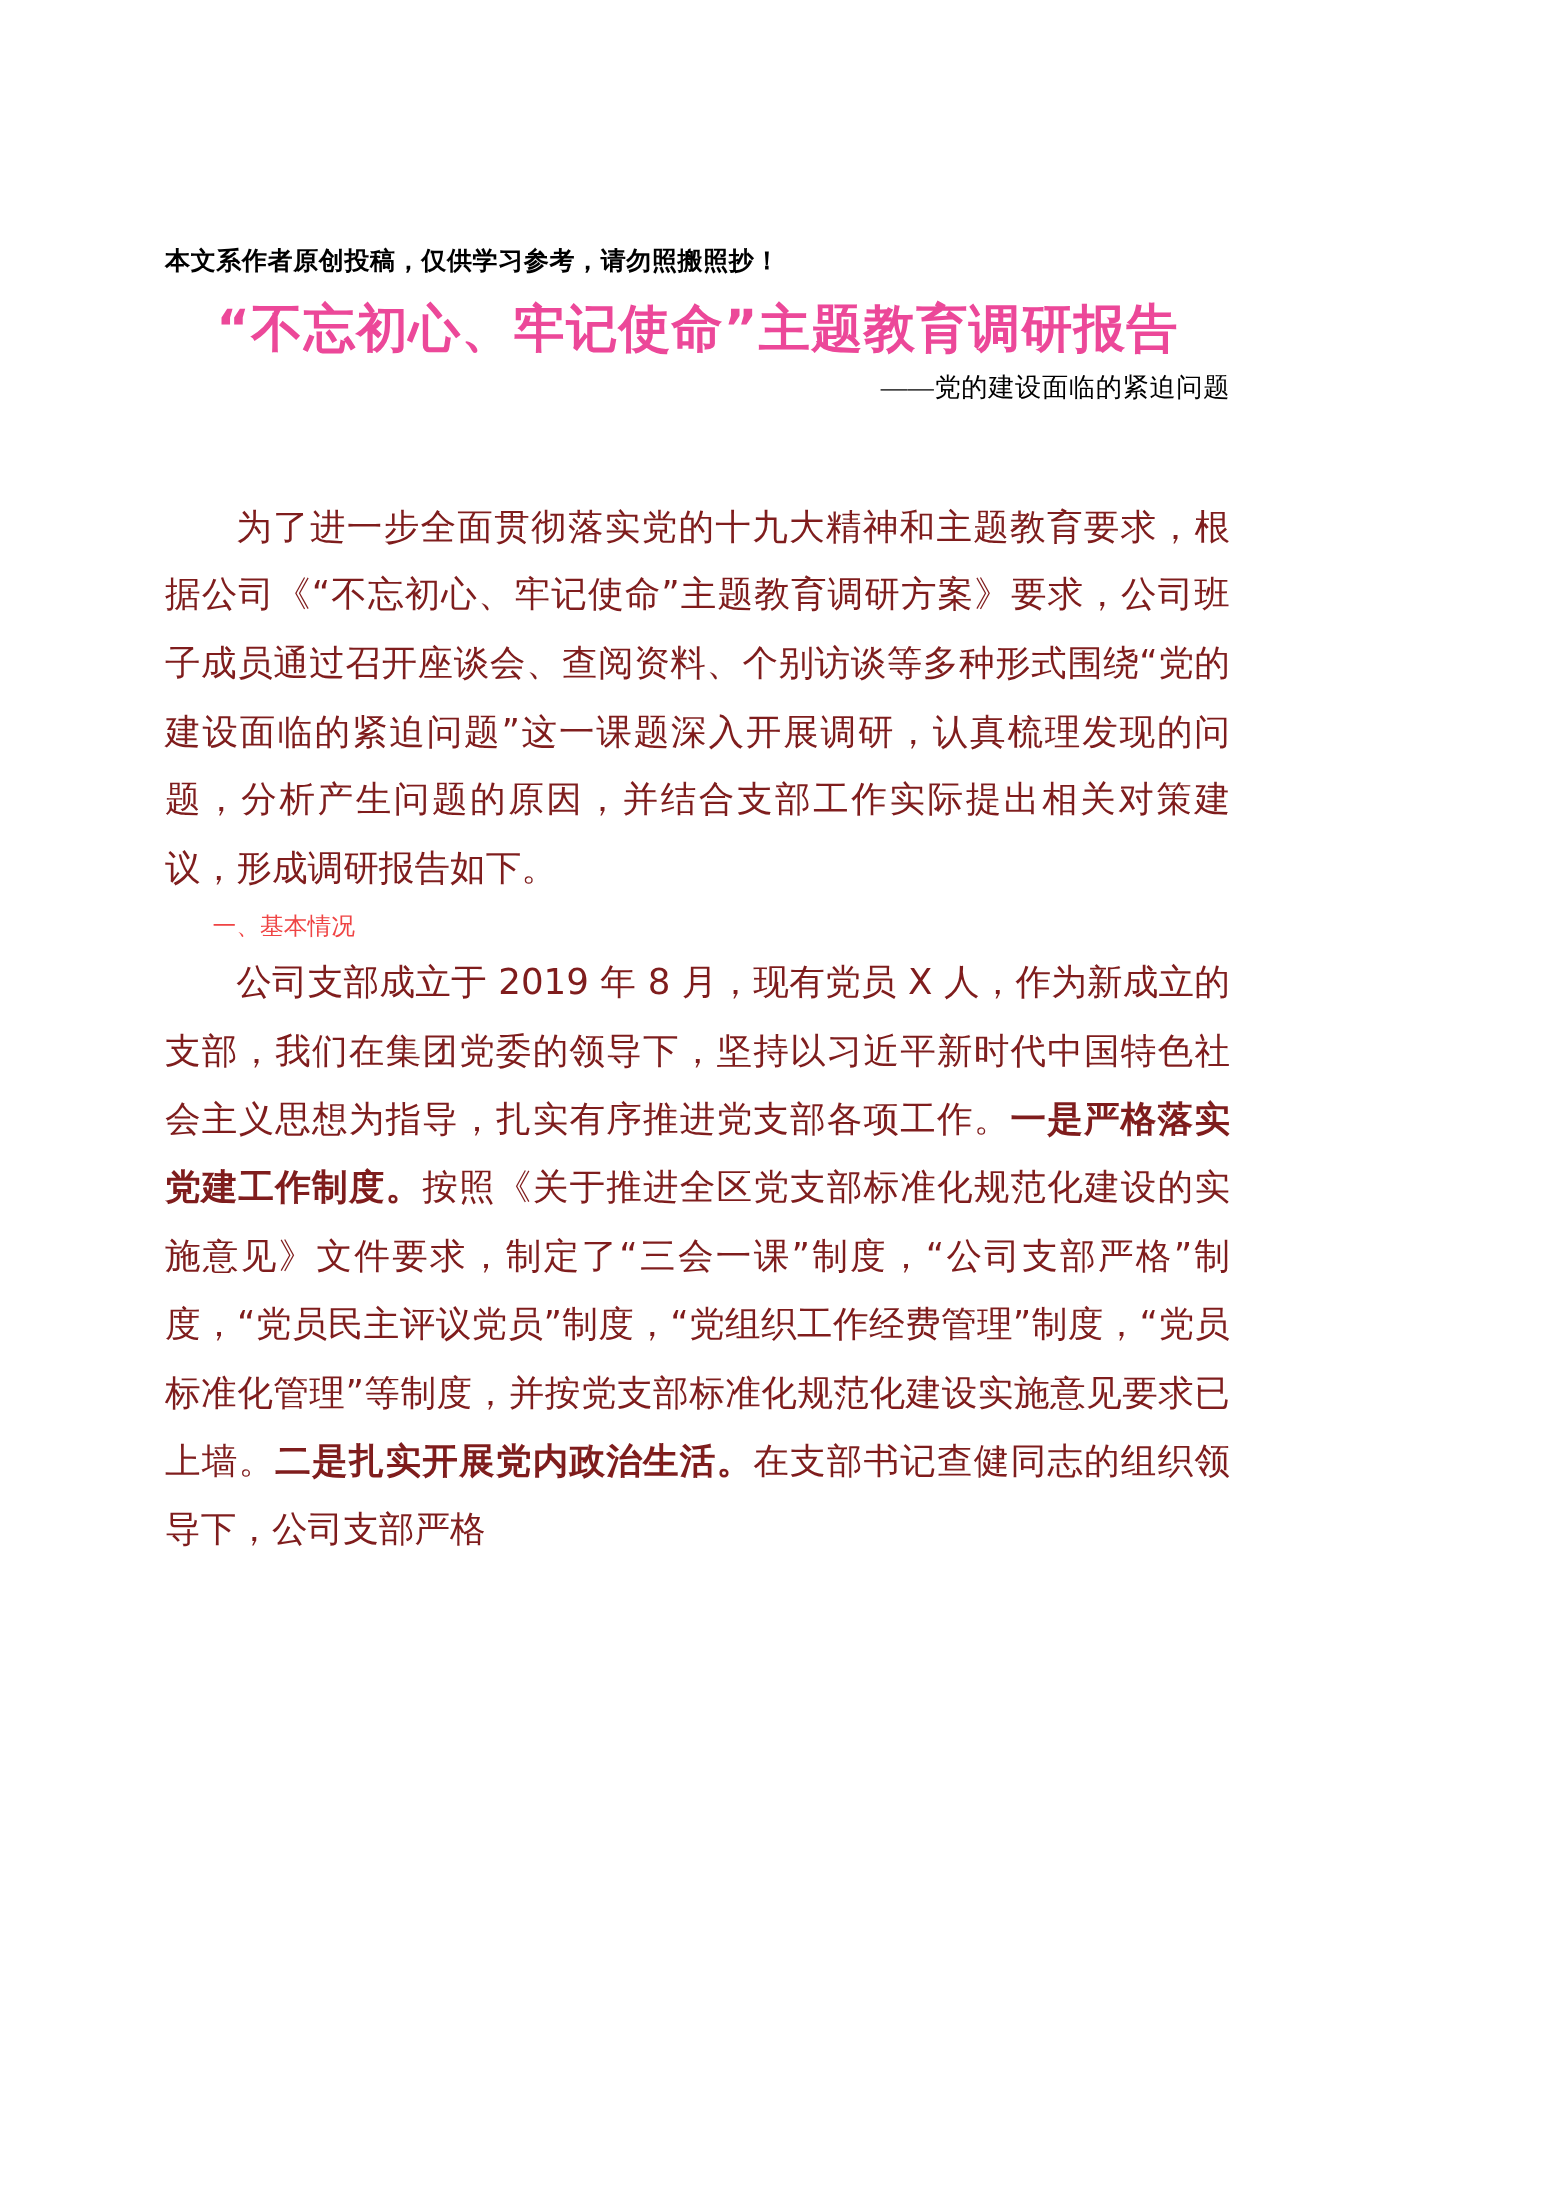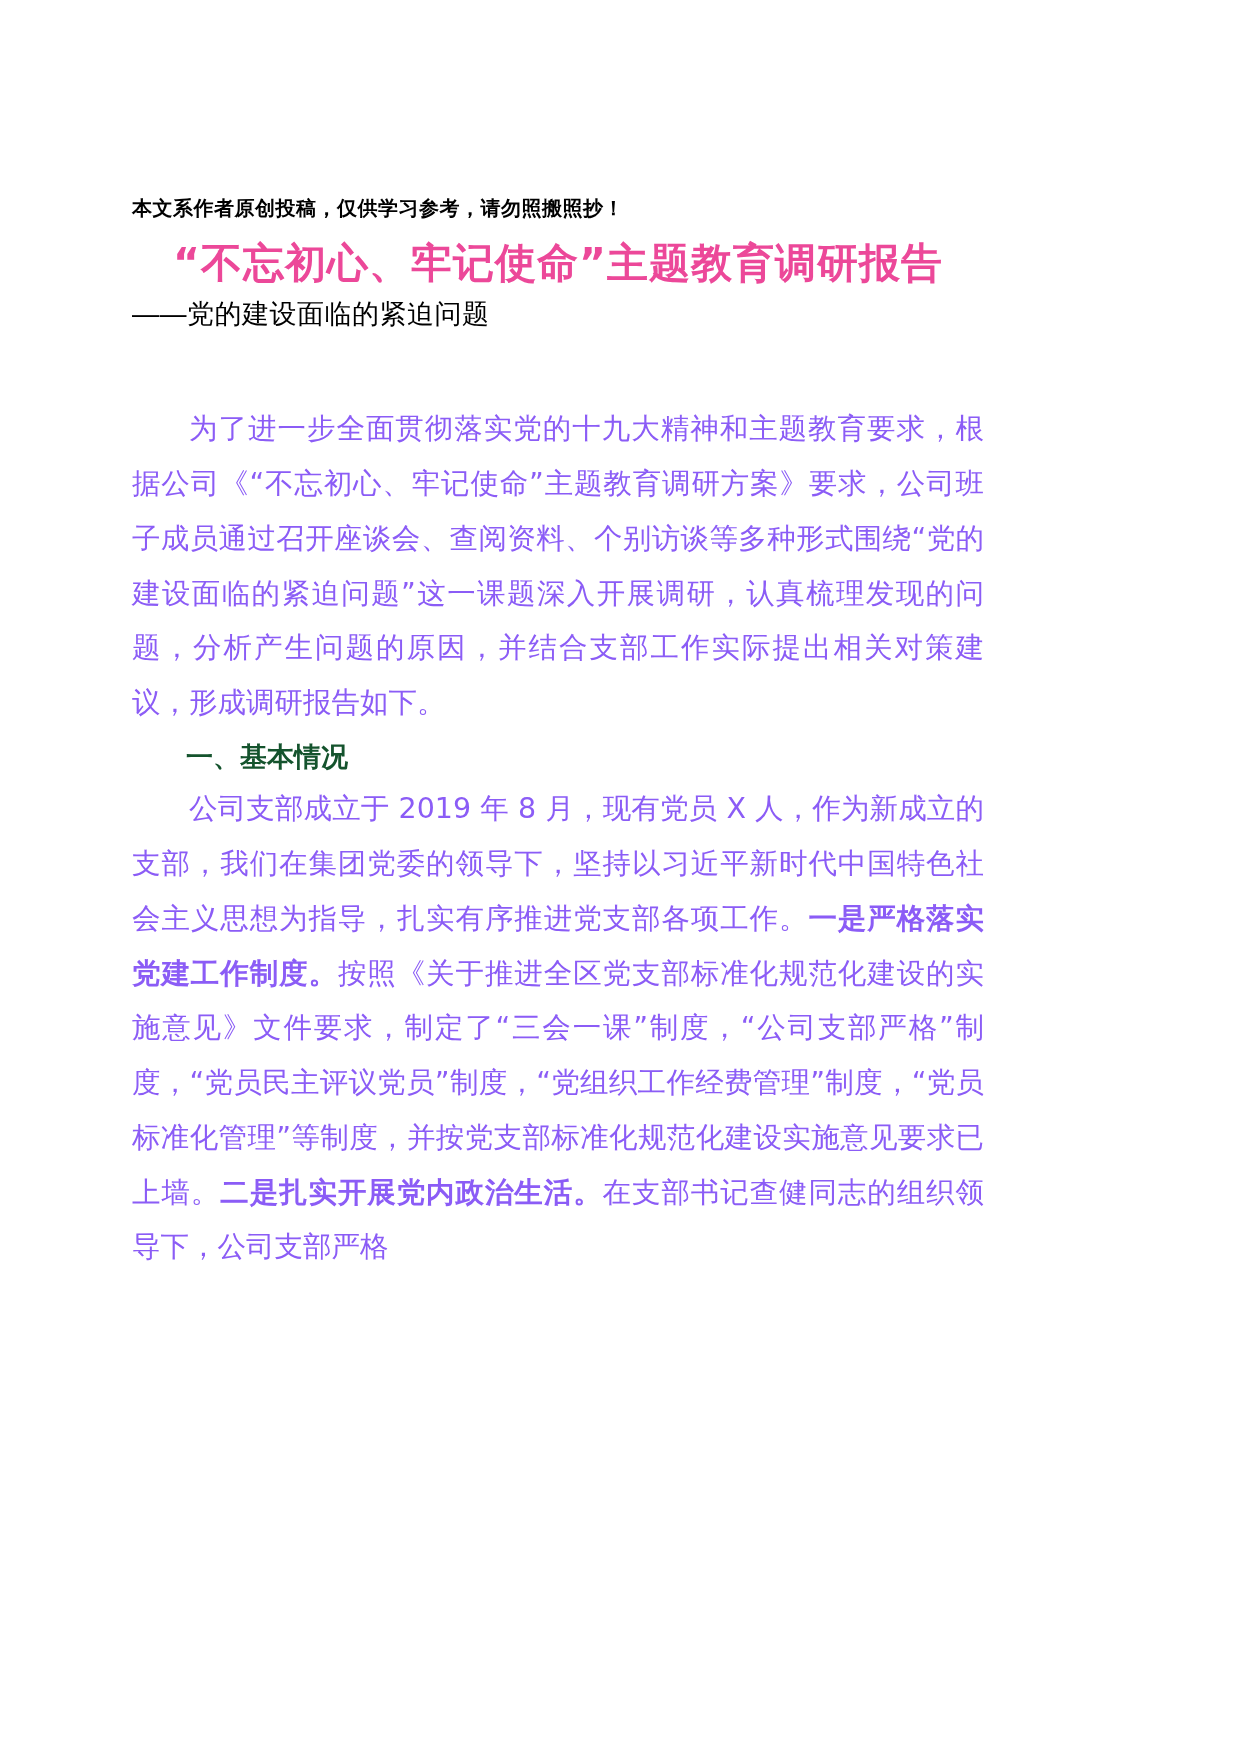--- a/index.html
+++ b/index.html
@@ -40,52 +40,52 @@
     font-family: "DejaVu Sans", "Liberation Sans", sans-serif;
     font-size: 41px;
     font-weight: 700;
     text-align: center;
     letter-spacing: 1px;
     line-height: 1.25;
     margin: 0 0 8px 0;
     color: #ec4899;
   }
   .doc-subtitle {
-    font-family: Liberation Sans, sans-serif;
-    font-size: 27px;
+    font-family: Liberation Serif, serif;
+    font-size: 21px;
     font-weight: 400;
-    text-align: left;
+    text-align: right;
     letter-spacing: 0.5px;
     line-height: 1.3;
     margin: 0 0 12px 0;
     color: #000;
   }
   .gap {
     height: 58px;
   }
   p.body-para {
     font-family: "DejaVu Sans", "Liberation Sans", sans-serif;
     font-size: 28.5px;
     font-weight: 400;
     line-height: 1.92;
     text-align: justify;
     text-justify: inter-ideograph;
     margin: 0;
     text-indent: 2em;
     letter-spacing: 0px;
-    color: #8b5cf6;
+    color: #7f1d1d;
   }
   p.heading-para {
     font-family: "DejaVu Sans", "Liberation Sans", sans-serif;
-    font-size: 27px;
-    font-weight: 700;
+    font-size: 19px;
+    font-weight: 400;
     line-height: 1.92;
     margin: 0;
     text-indent: 2em;
-    color: #14532d;
+    color: #ef4444;
   }
   .b {
     font-weight: 700;
   }
 </style>
 </head>
 <body>
 
 <div class="page">
   <div class="content">

